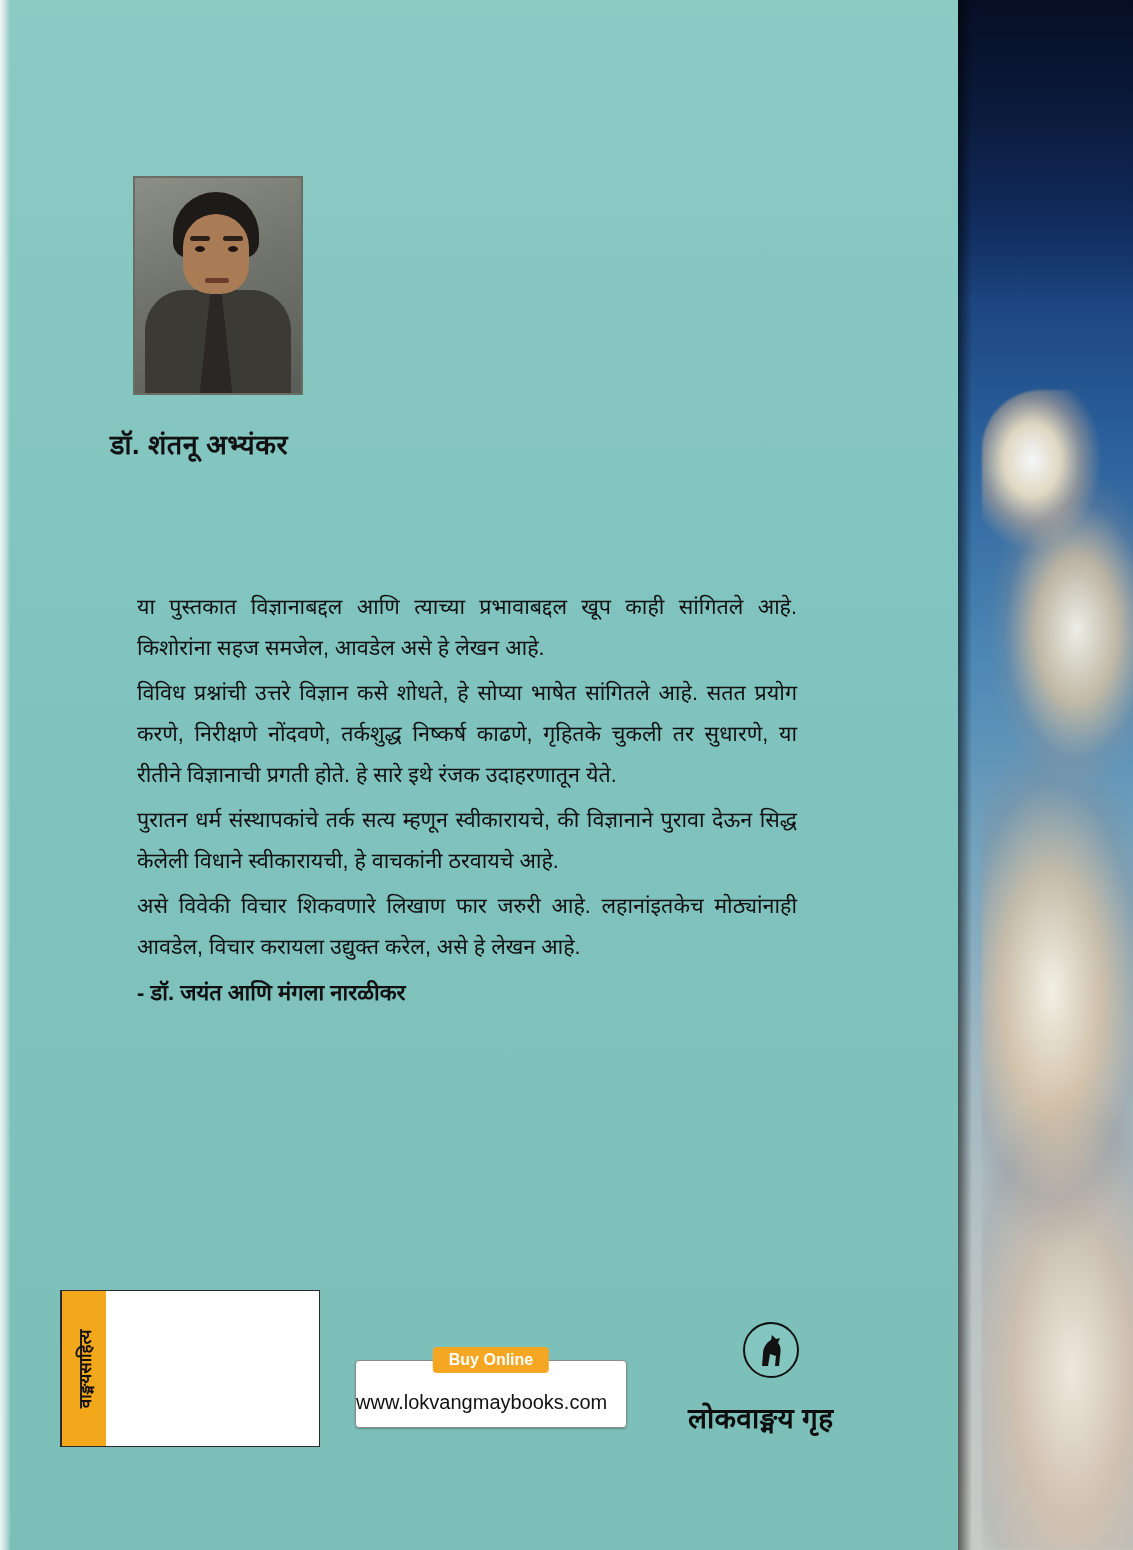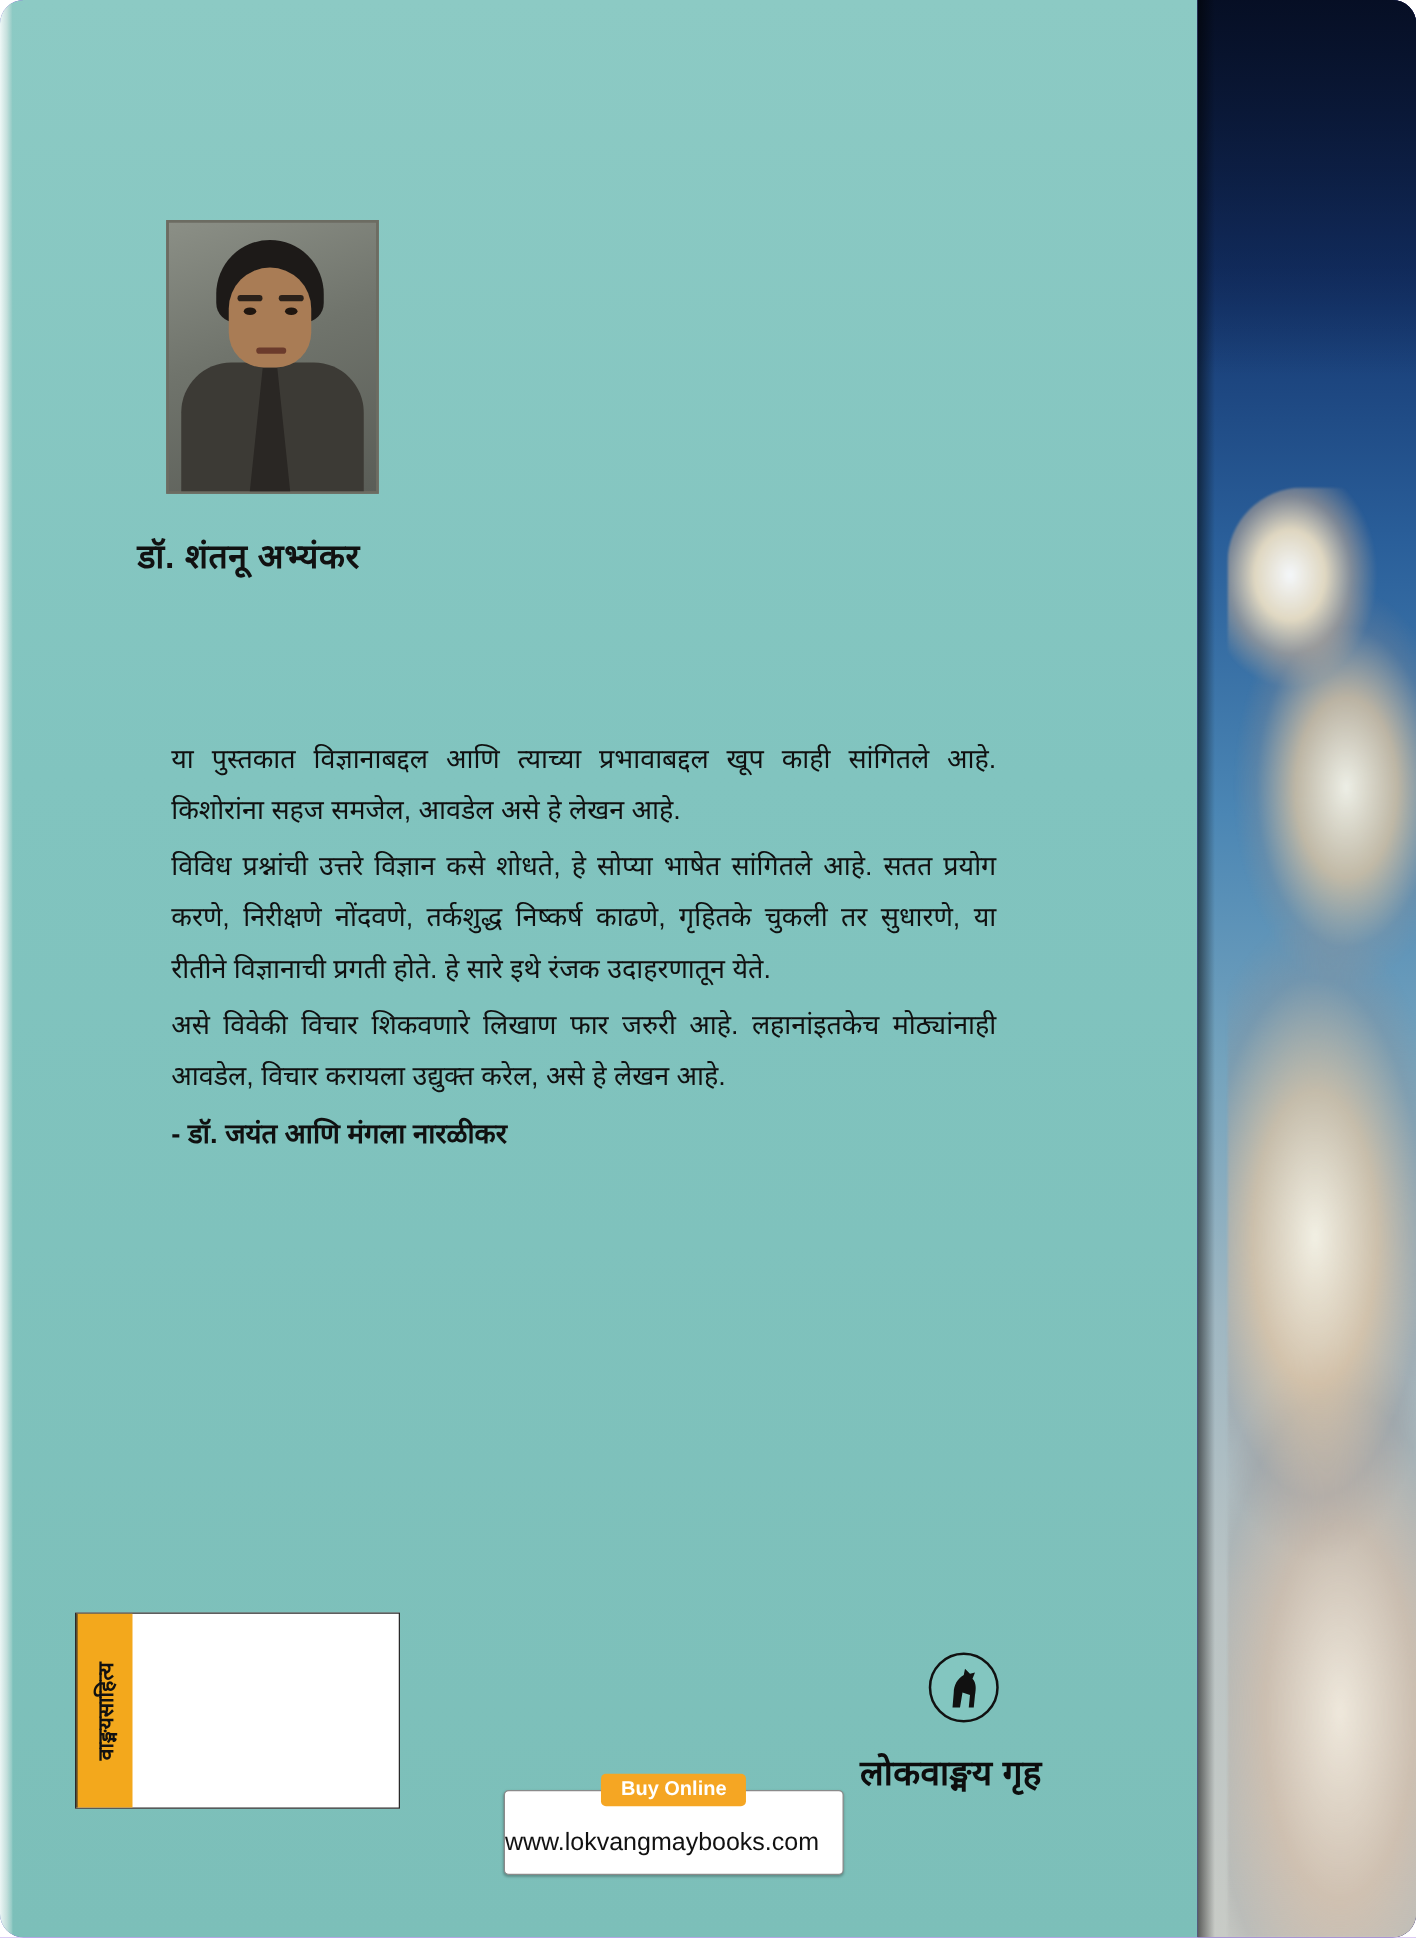--- a/index.html
+++ b/index.html
@@ -8,22 +8,21 @@
     background: #ffffff;
   }
   body {
     font-family: "Liberation Sans", sans-serif;
   }
   .page {
     position: relative;
     width: 1133px;
     height: 1550px;
     overflow: hidden;
-    background: #6d28d9;
-    border-radius: 19px;
+    background: #3b82f6;
   }
   
   .cover {
     position: absolute;
     left: 0;
     top: 0;
     width: 958px;
     height: 1550px;
     background: #83c6c0;
     background: linear-gradient(180deg, #8ccac4 0%, #81c4bf 40%, #7cbfb9 100%);
@@ -236,28 +235,27 @@
     transform: translate(-50%, -50%) rotate(-90deg);
     white-space: nowrap;
     font-size: 17px;
     font-weight: bold;
     color: #111;
   }
   
   .buy-box {
     position: absolute;
     left: 355px;
-    top: 1432px;
+    top: 1360px;
     width: 270px;
     height: 66px;
     background: #ffffff;
     border: 1px solid #8a8a8a;
     border-radius: 4px;
     box-shadow: 0 1px 2px rgba(0,0,0,.25);
-    margin-left: 48px;
   }
   .buy-btn {
     position: absolute;
     left: 50%;
     top: -14px;
     transform: translateX(-50%);
     background: #f5a623;
     color: #ffffff;
     font-size: 16px;
     font-weight: bold;
@@ -323,20 +321,21 @@
       <div class="photo-eye-l"></div>
       <div class="photo-eye-r"></div>
       <div class="photo-mouth"></div>
     </div>
 
     <div class="author-name">डॉ. शंतनू अभ्यंकर</div>
 
     <div class="blurb">
       <p>या पुस्तकात विज्ञानाबद्दल आणि त्याच्या प्रभावाबद्दल खूप काही सांगितले आहे. किशोरांना सहज समजेल, आवडेल असे हे लेखन आहे.</p>
       <p>विविध प्रश्नांची उत्तरे विज्ञान कसे शोधते, हे सोप्या भाषेत सांगितले आहे. सतत प्रयोग करणे, निरीक्षणे नोंदवणे, तर्कशुद्ध निष्कर्ष काढणे, गृहितके चुकली तर सुधारणे, या रीतीने विज्ञानाची प्रगती होते. हे सारे इथे रंजक उदाहरणातून येते.</p>
+      <p>पुरातन धर्म संस्थापकांचे तर्क सत्य म्हणून स्वीकारायचे, की विज्ञानाने पुरावा देऊन सिद्ध केलेली विधाने स्वीकारायची, हे वाचकांनी ठरवायचे आहे.</p>
       <p>असे विवेकी विचार शिकवणारे लिखाण फार जरुरी आहे. लहानांइतकेच मोठ्यांनाही आवडेल, विचार करायला उद्युक्त करेल, असे हे लेखन आहे.</p>
       <p class="attrib">- डॉ. जयंत आणि मंगला नारळीकर</p>
     </div>
 
     <div class="isbn-block">
       <div class="isbn-side">
         <span>वाङ्मयसाहित्य</span>
       </div>
     </div>
 

